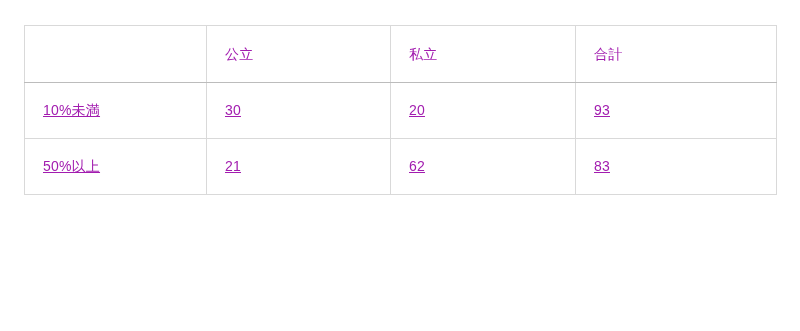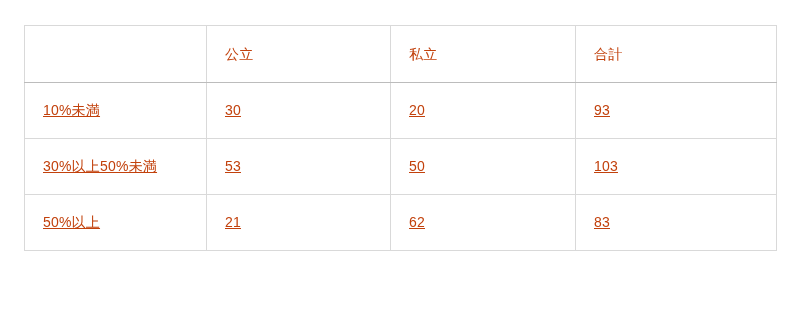--- a/index.html
+++ b/index.html
@@ -42,21 +42,21 @@
 
   table.data-table th,
   table.data-table td {
     border: 1px solid #d9d9d9;
     padding: 0 18px;
     height: 55px;
     vertical-align: middle;
     text-align: left;
     font-size: 14px;
     font-weight: normal;
-    color: #c2410c;
+    color: #a21caf;
     line-height: 1.3;
     letter-spacing: 0.2px;
     white-space: nowrap;
     background: #ffffff;
   }
 
   table.data-table thead th {
     height: 56px;
     border-bottom-color: #bcbcbc;
   }
@@ -95,26 +95,20 @@
         </tr>
       </thead>
       <tbody>
         <tr>
           <td>10%未満</td>
           <td>30</td>
           <td>20</td>
           <td>93</td>
         </tr>
         <tr>
-          <td>30%以上50%未満</td>
-          <td>53</td>
-          <td>50</td>
-          <td>103</td>
-        </tr>
-        <tr>
           <td>50%以上</td>
           <td>21</td>
           <td>62</td>
           <td>83</td>
         </tr>
       </tbody>
     </table>
   </div>
 </div>
 

